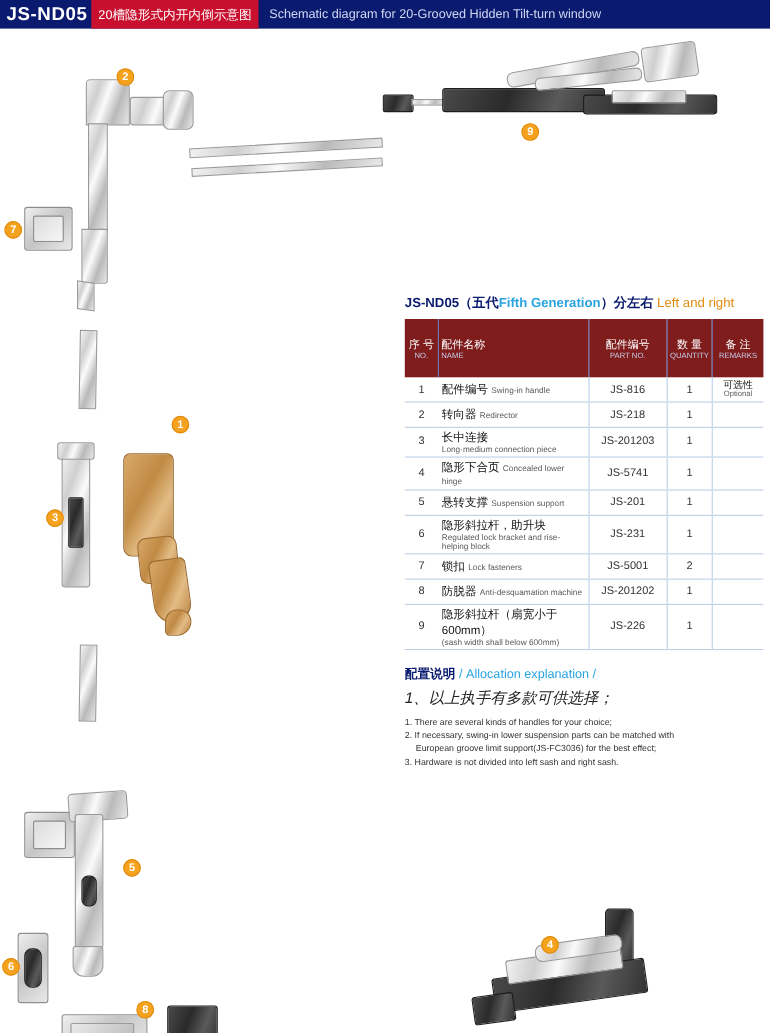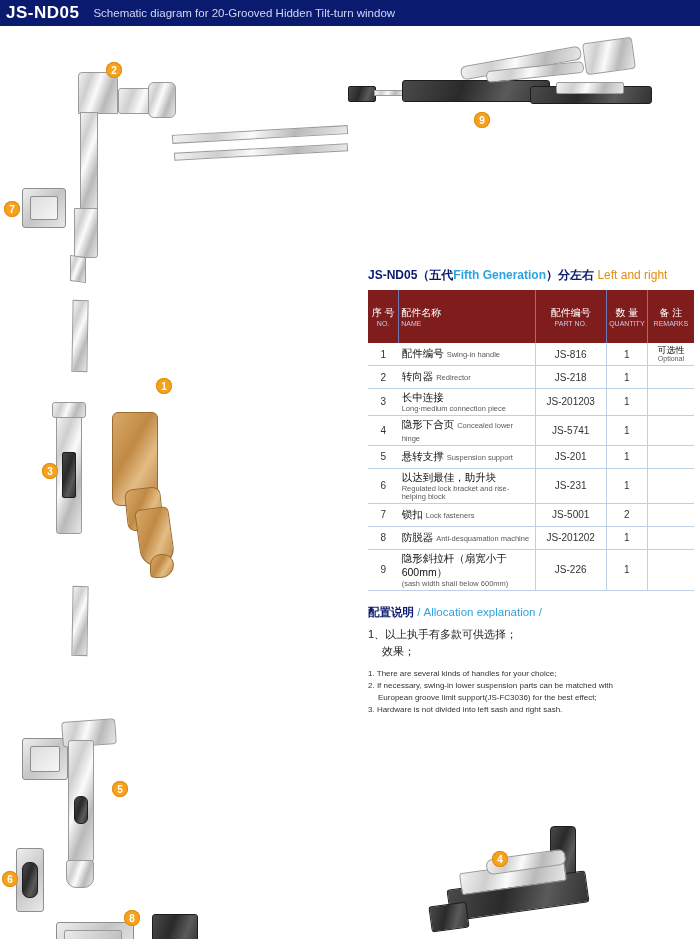--- a/index.html
+++ b/index.html
@@ -96,31 +96,32 @@
   .n-cn{font-size:10.5px;color:#111;}
   .n-en{font-size:7.5px;color:#5a5a5a;margin-left:3px;}
   .n-en-block{font-size:7.5px;color:#5a5a5a;display:block;line-height:1.05;}
   .rem-cn{font-size:9px;color:#111;display:block;line-height:1.05;}
   .rem-en{font-size:7px;color:#5a5a5a;display:block;}
 
   .alloc-title{
     margin-top:14px;color:#0a1a6e;font-size:11.5px;font-weight:bold;
   }
   .alloc-title .en{color:#2aa4e0;font-weight:normal;}
-  .alloc-cn{margin-top:6px;font-size:11px;line-height:16px;color:#222;}
+  .alloc-cn{margin-top:6px;font-size:14px;line-height:16px;color:#222;font-style:italic;}
   .alloc-cn div{margin-bottom:1px;}
   .alloc-indent{padding-left:14px;}
   .alloc-en{margin-top:9px;font-size:8px;line-height:12px;color:#333;}
   .alloc-en .ind{padding-left:10px;display:block;}
 </style>
 </head>
 <body>
 
 <div class="header">
   <span class="hdr-code">JS-ND05</span>
+  <span class="hdr-cn">20槽隐形式内开内倒示意图</span>
   <span class="hdr-en">Schematic diagram for 20-Grooved Hidden Tilt-turn window</span>
 </div>
 
 <div class="art">
 
   <div class="metal" style="left:78px;top:46px;width:38px;height:40px;border-radius:4px 8px 0 0;"></div>
   <div class="metal" style="left:118px;top:62px;width:52px;height:24px;border-radius:3px 10px 10px 3px;"></div>
   <div class="metal" style="left:148px;top:56px;width:26px;height:34px;border-radius:6px;"></div>
   <div class="metal" style="left:80px;top:86px;width:16px;height:96px;"></div>
   <div class="metal" style="left:74px;top:182px;width:22px;height:48px;border-radius:0 0 3px 3px;"></div>
@@ -254,21 +255,21 @@
         </tr>
         <tr>
           <td class="c-no">5</td>
           <td class="c-name"><span class="n-cn">悬转支撑</span><span class="n-en">Suspension support</span></td>
           <td class="c-part">JS-201</td>
           <td class="c-qty">1</td>
           <td class="c-rem"></td>
         </tr>
         <tr>
           <td class="c-no">6</td>
-          <td class="c-name"><span class="n-cn">以达到最佳，助升块</span><span class="n-en-block">Regulated lock bracket and rise-helping block</span></td>
+          <td class="c-name"><span class="n-cn">隐形斜拉杆，助升块</span><span class="n-en-block">Regulated lock bracket and rise-helping block</span></td>
           <td class="c-part">JS-231</td>
           <td class="c-qty">1</td>
           <td class="c-rem"></td>
         </tr>
         <tr>
           <td class="c-no">7</td>
           <td class="c-name"><span class="n-cn">锁扣</span><span class="n-en">Lock fasteners</span></td>
           <td class="c-part">JS-5001</td>
           <td class="c-qty">2</td>
           <td class="c-rem"></td>
@@ -290,21 +291,20 @@
       </tbody>
   </table>
 
   <div class="alloc-title">
     <span>配置说明</span>
     <span class="en">/ Allocation explanation /</span>
   </div>
 
   <div class="alloc-cn" id="alloc-cn">
       <div>1、以上执手有多款可供选择；</div>
-      <div class="alloc-indent">效果；</div>
     </div>
   <div class="alloc-en" id="alloc-en">
       <div>1. There are several kinds of handles for your choice;</div>
       <div>2. If necessary, swing-in lower suspension parts can be matched with</div>
       <div class="ind">European groove limit support(JS-FC3036) for the best effect;</div>
       <div>3. Hardware is not divided into left sash and right sash.</div>
     </div>
 </div>
 
 </body></html>

